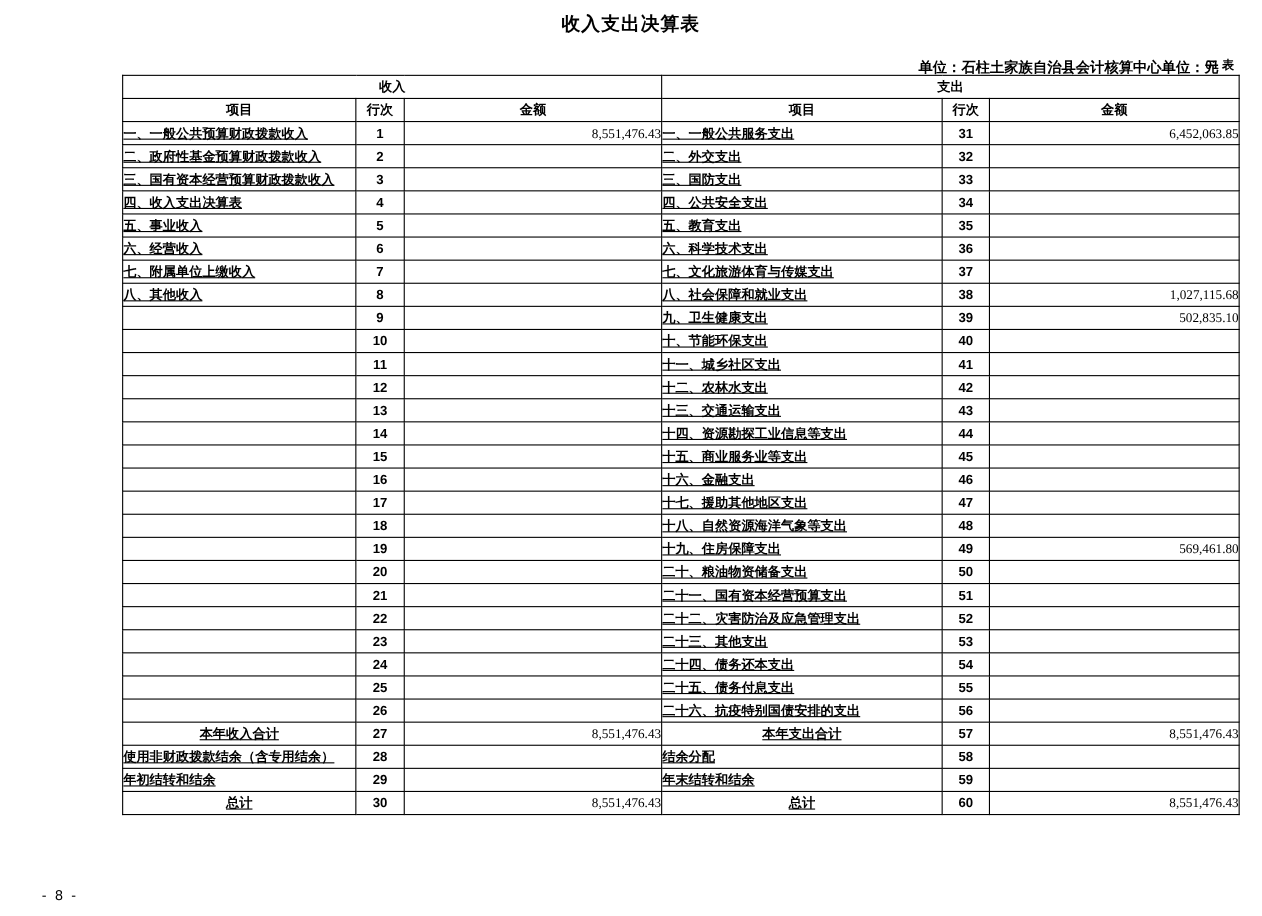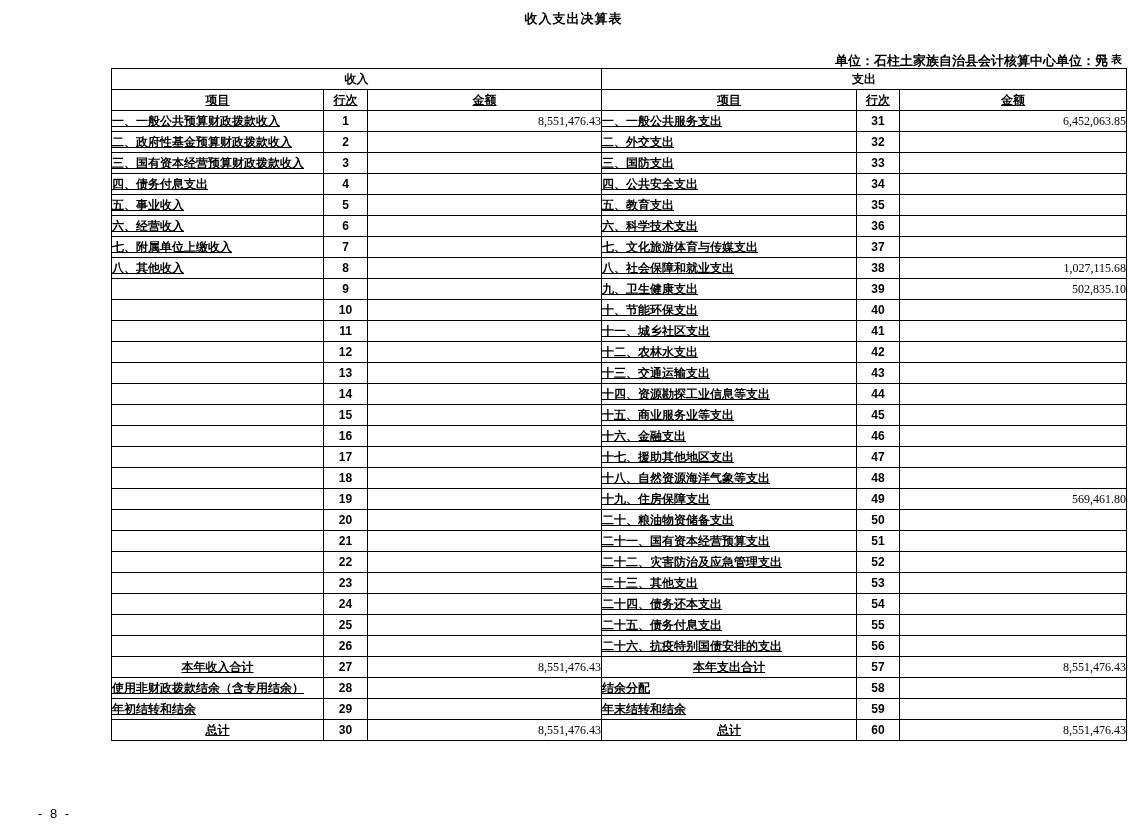--- a/index.html
+++ b/index.html
@@ -2,41 +2,41 @@
 <html><head>
 <meta charset="utf-8">
 <style>
   html,body{margin:0;padding:0;}
   body{
     width:1147px;height:833px;background:#ffffff;color:#000;
     font-family:"Liberation Sans",sans-serif;position:relative;overflow:hidden;
   }
   .title{
     position:absolute;top:10px;left:0;width:100%;text-align:center;
-    font-size:13px;font-weight:bold;letter-spacing:1px;font-family:Liberation Serif, serif;
+    font-size:17px;font-weight:bold;letter-spacing:1px;font-family:Liberation Serif, serif;
   }
   .sheet-label{
     position:absolute;top:52px;right:25px;font-size:11px;font-weight:bold;
   }
   .meta-line{
     position:absolute;top:52px;left:97px;width:1011px;
     display:flex;justify-content:flex-end;
     font-size:13px;font-weight:bold;
   }
   table.acct{
     position:absolute;top:68px;left:111px;width:1015px;
     border-collapse:collapse;table-layout:fixed;
     border:1.5px solid #000;
   }
   table.acct th,table.acct td{
     border:1px solid #000;height:20px;padding:0;
     font-size:12px;overflow:hidden;white-space:nowrap;vertical-align:middle;
   }
   th.section{height:21px;font-size:13px;font-weight:bold;text-align:center;}
-  th.colhead{font-size:12.5px;font-weight:bold;text-align:center;text-decoration:underline;}
+  th.colhead{font-size:12.5px;font-weight:bold;text-align:center;}
   td.item{text-align:left;padding-left:4px;font-weight:bold;text-decoration:underline;}
   td.item.center{text-align:center;padding-left:0;}
   td.line{text-align:center;font-weight:bold;}
   td.amount{
     text-align:right;padding-right:4px;font-weight:normal;
     font-family:Liberation Serif, serif;font-size:12.5px;
   }
   .page-number{
     position:absolute;left:38px;top:806px;font-size:13px;letter-spacing:2px;
   }
@@ -94,21 +94,21 @@
         </tr>
         <tr>
           <td class="item">三、国有资本经营预算财政拨款收入</td>
           <td class="line">3</td>
           <td class="amount"></td>
           <td class="item">三、国防支出</td>
           <td class="line">33</td>
           <td class="amount"></td>
         </tr>
         <tr>
-          <td class="item">四、债务付息支出</td>
+          <td class="item">四、收入支出决算表</td>
           <td class="line">4</td>
           <td class="amount"></td>
           <td class="item">四、公共安全支出</td>
           <td class="line">34</td>
           <td class="amount"></td>
         </tr>
         <tr>
           <td class="item">五、事业收入</td>
           <td class="line">5</td>
           <td class="amount"></td>

